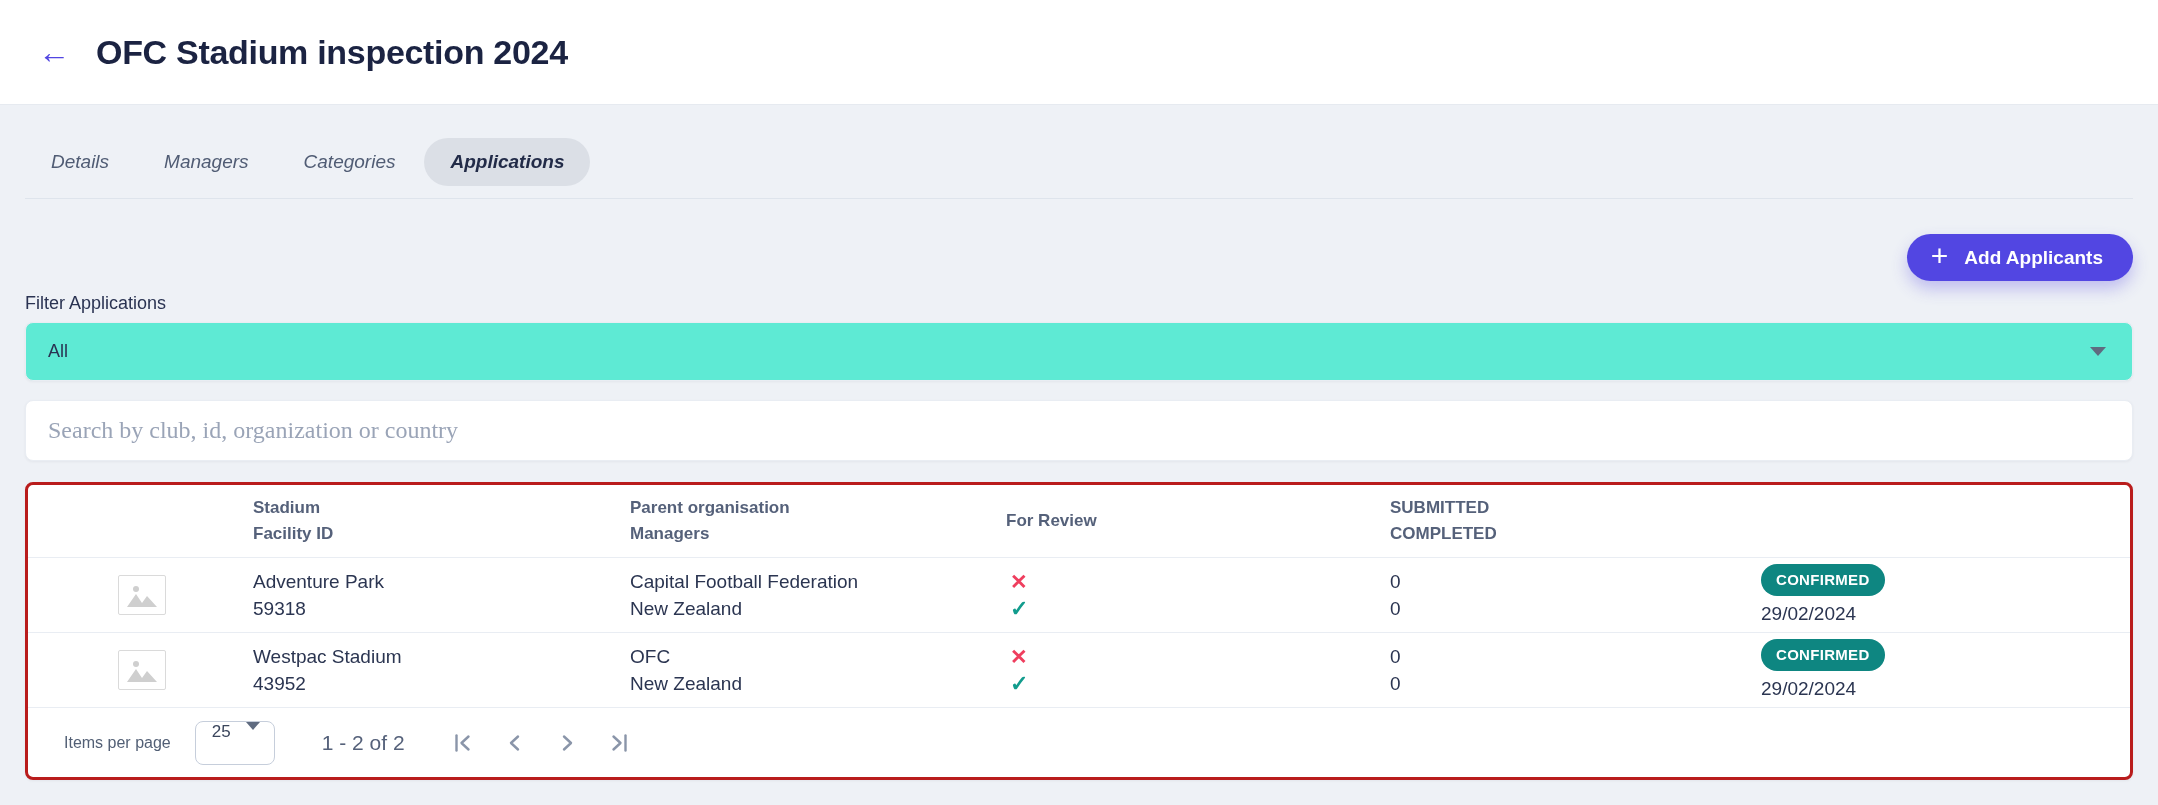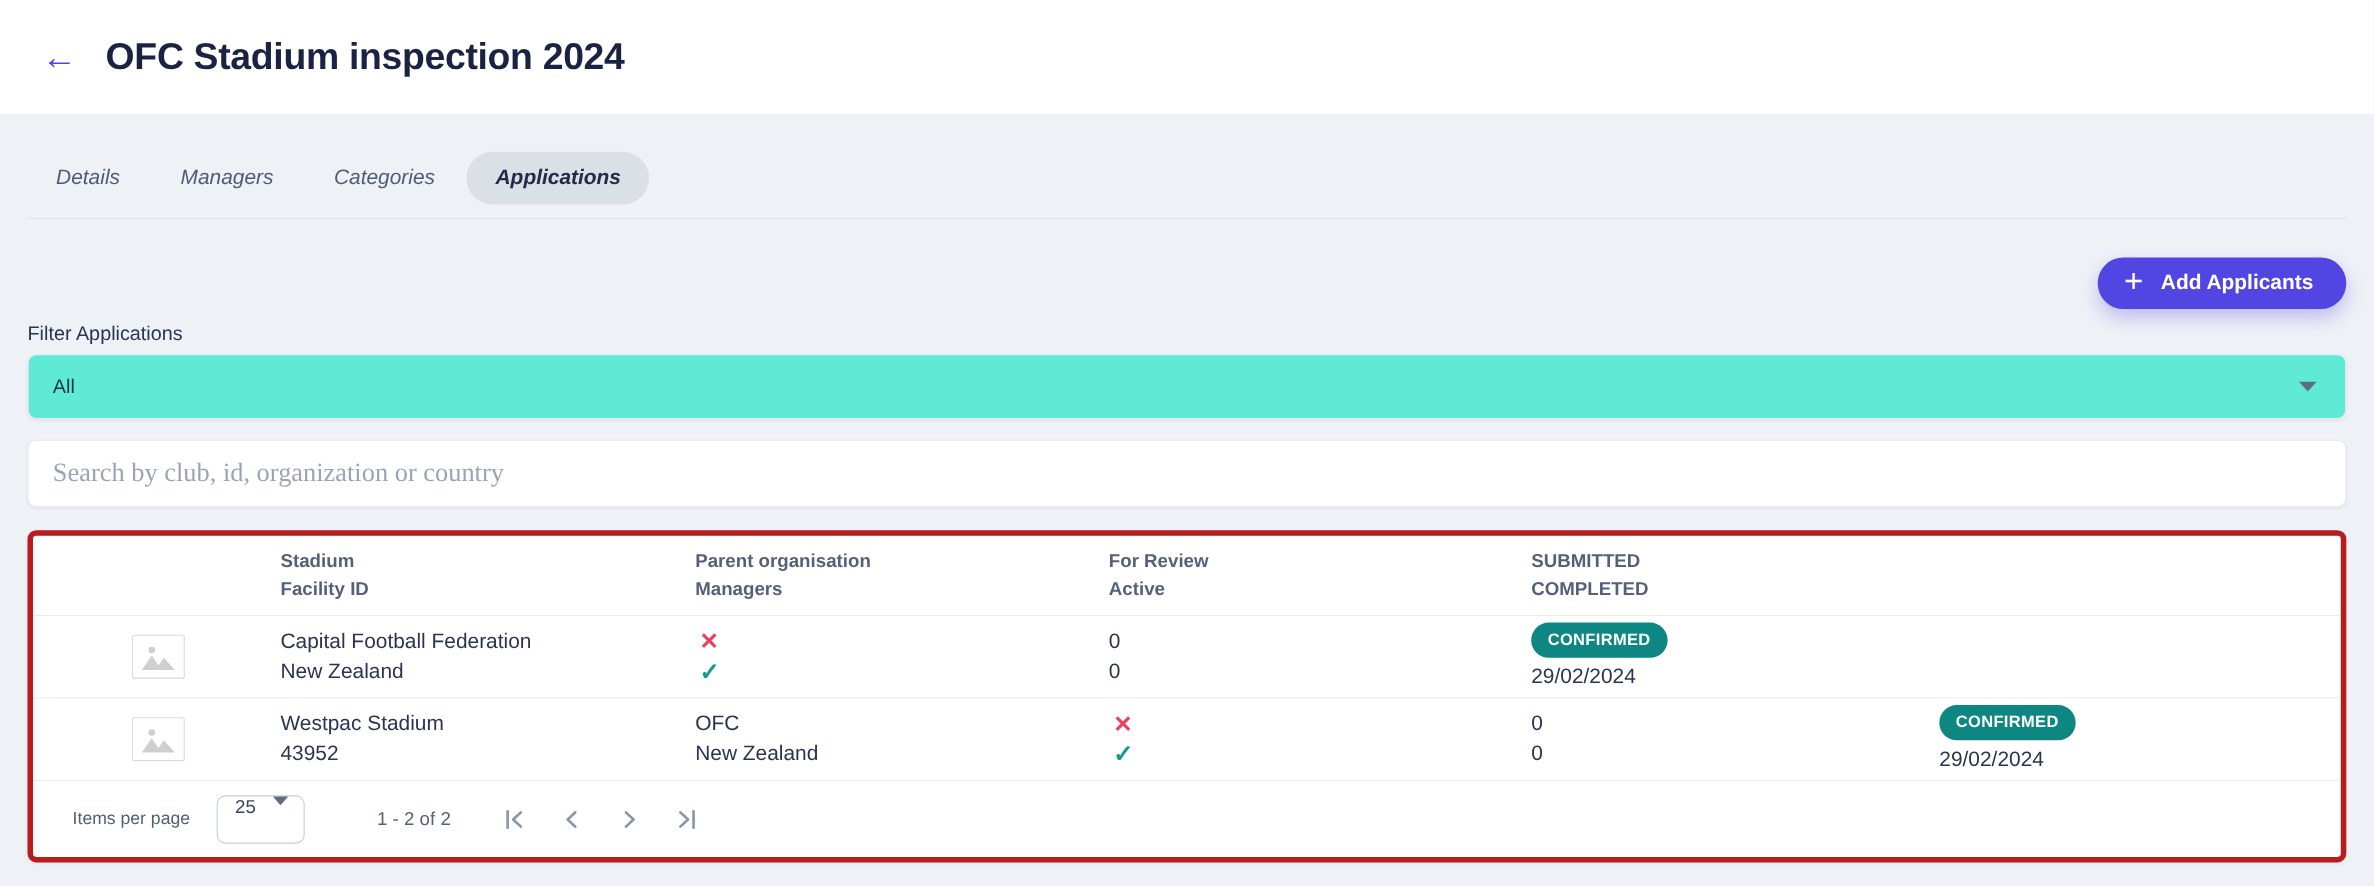--- a/index.html
+++ b/index.html
@@ -68,21 +68,21 @@
     margin-top: 19px; width: 100%; height: 61px; background: #ffffff;
     border: 1px solid #e9edf3; border-radius: 8px;
     box-shadow: 0 1px 3px rgba(16,24,40,0.05);
     padding: 0 22px; font-family: Liberation Serif, serif; font-size: 24px; color: #a21caf;
   }
   .search-input::placeholder { color: #9aa4b7; }
 
   
   .table-card {
     margin-top: 21px; background: #ffffff; border-radius: 8px;
-    border: 5px solid #b91c1c; box-shadow: 0 1px 3px rgba(16,24,40,0.05);
+    border: 3px solid #b91c1c; box-shadow: 0 1px 3px rgba(16,24,40,0.05);
     overflow: hidden;
   }
   .tgrid {
     display: grid;
     grid-template-columns: 225px 377px 376px 384px 371px 1fr;
     align-items: center;
   }
   .thead { height: 72px; }
   .thead .hcell { font-size: 17px; font-weight: 600; color: #55617a; line-height: 26px; }
   .trow { height: 75px; border-top: 1px solid #e9edf3; cursor: pointer; }
@@ -110,21 +110,21 @@
   }
   .pg-label { font-size: 16px; color: #525f75; }
   .pg-select {
     margin-left: 24px; width: 80px; height: 44px;
     border: 1px solid #c6cedb; border-radius: 8px; background: #ffffff;
     display: flex; align-items: flex-start; justify-content: space-between;
     padding: 0 14px 0 16px; cursor: pointer;
   }
   .pg-select .sel-value { font-size: 17px; color: #3a455c; }
   .pg-select .caret { border-left-width: 7px; border-right-width: 7px; border-top-width: 8px; }
-  .pg-range { margin-left: 66px; font-size: 17px; color: #55617a; }
+  .pg-range { margin-left: 47px; font-size: 21px; color: #55617a; }
   .pg-icons { margin-left: 38px; display: flex; align-items: center; gap: 12px; }
   .pg-btn { width: 40px; height: 40px; border: none; background: transparent; cursor: pointer; display: flex; align-items: center; justify-content: center; }
   .pg-btn svg { stroke: #8a95a9; stroke-width: 2.4; fill: none; stroke-linecap: round; stroke-linejoin: round; }
 </style>
 </head>
 <body>
 
 <div class="page">
 
   <header class="topbar">
@@ -165,40 +165,43 @@
         <div class="cell hcell">
           <span>Stadium</span>
           <span>Facility ID</span>
         </div>
         <div class="cell hcell">
           <span>Parent organisation</span>
           <span>Managers</span>
         </div>
         <div class="cell hcell">
           <span>For Review</span>
-          <span>Active</span>
         </div>
         <div class="cell hcell">
           <span>SUBMITTED</span>
           <span>COMPLETED</span>
         </div>
       </div>
 
       <div>
 
           <div class="tgrid trow">
             <div class="cell avatar-cell">
               <span class="imgph">
                 <svg width="34" height="28" viewBox="0 0 34 28">
                   <circle cx="11" cy="8" r="3" fill="#cfcfcf"></circle>
                   <path d="M2 26 L11 13 L17 22 L22 15 L32 26 Z" fill="#cfcfcf"></path>
                 </svg>
               </span>
             </div>
             <div class="cell">
+              <span>Adventure Park</span>
+              <span>59318</span>
+            </div>
+            <div class="cell">
               <span>Capital Football Federation</span>
               <span>New Zealand</span>
             </div>
             <div class="cell icons-cell">
               <span class="xmark">✕</span>
               <span class="check">✓</span>
             </div>
             <div class="cell">
               <span>0</span>
               <span>0</span>

